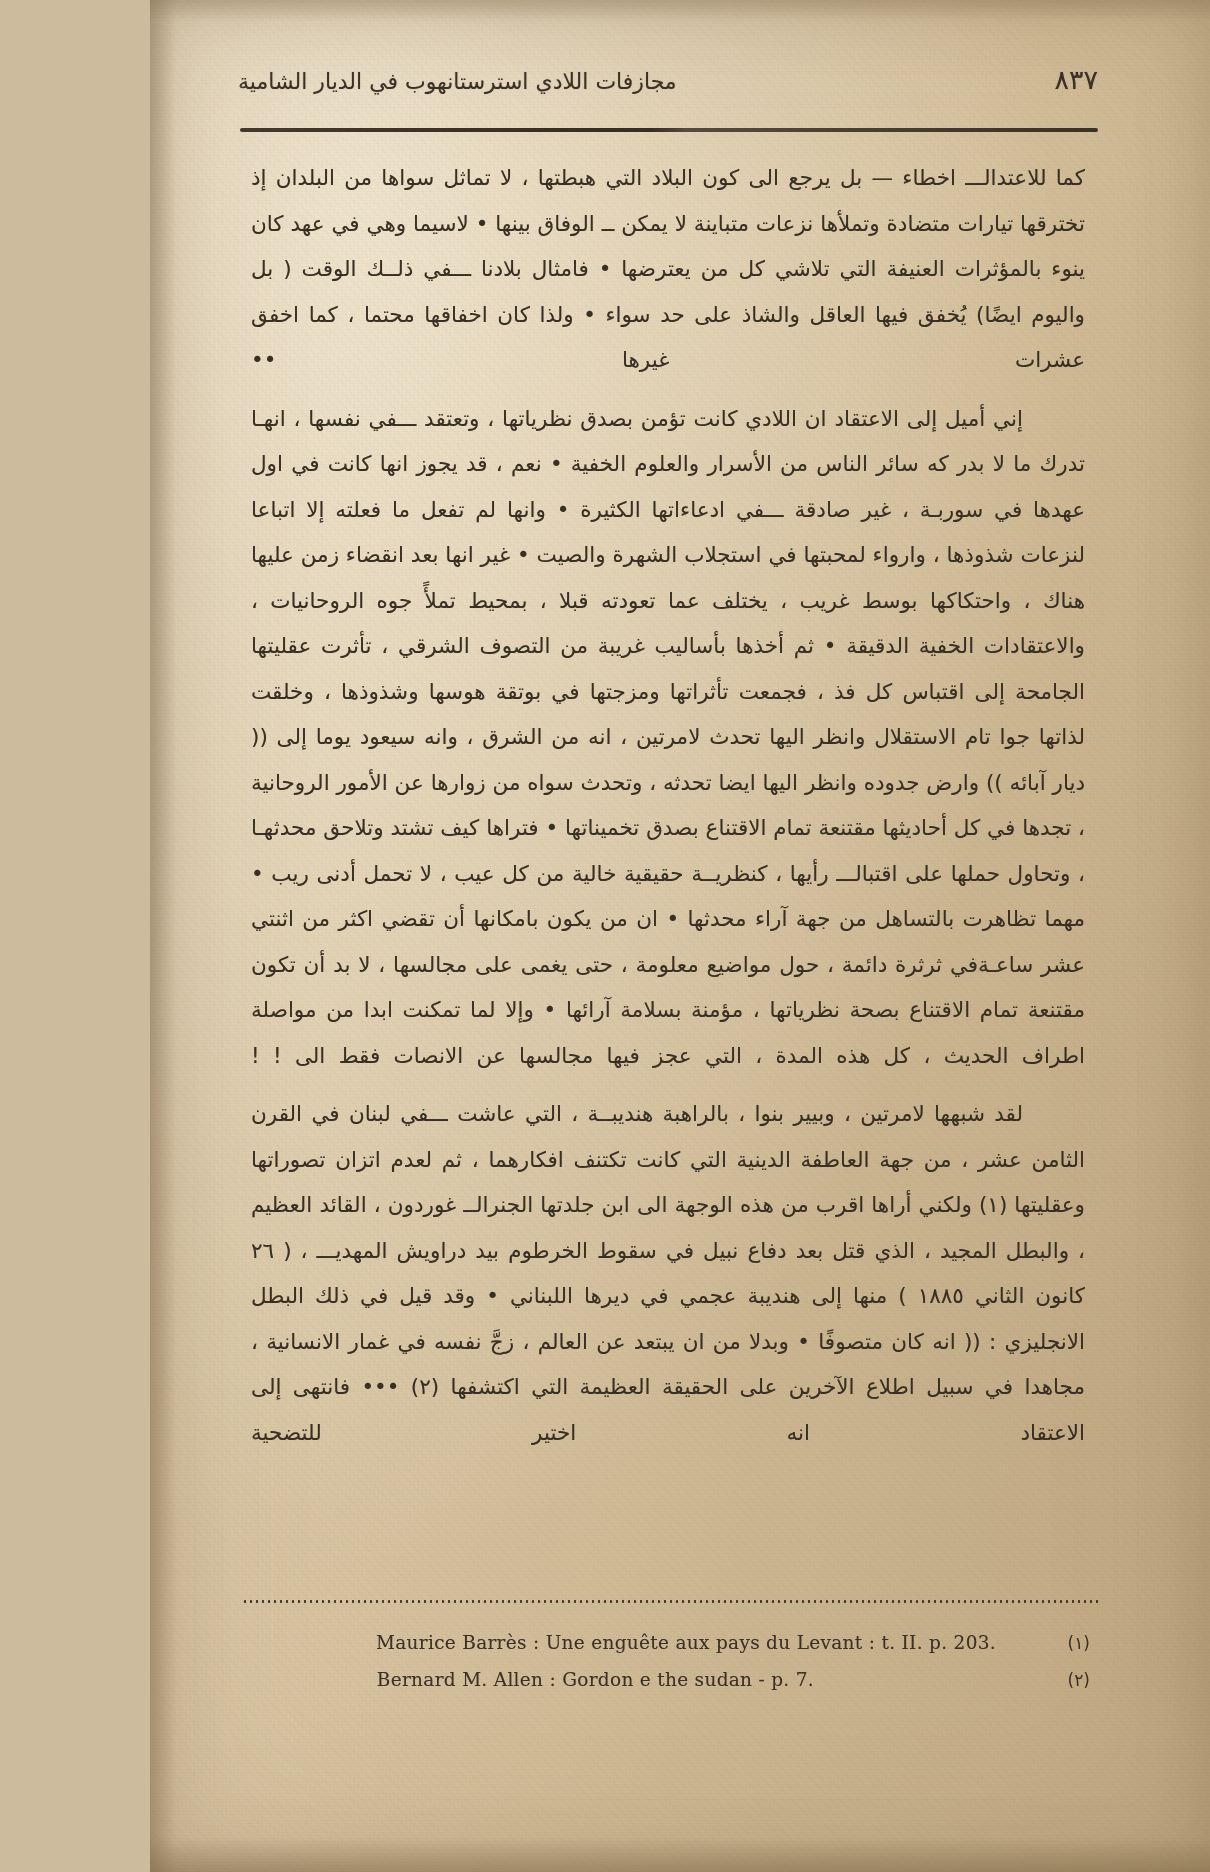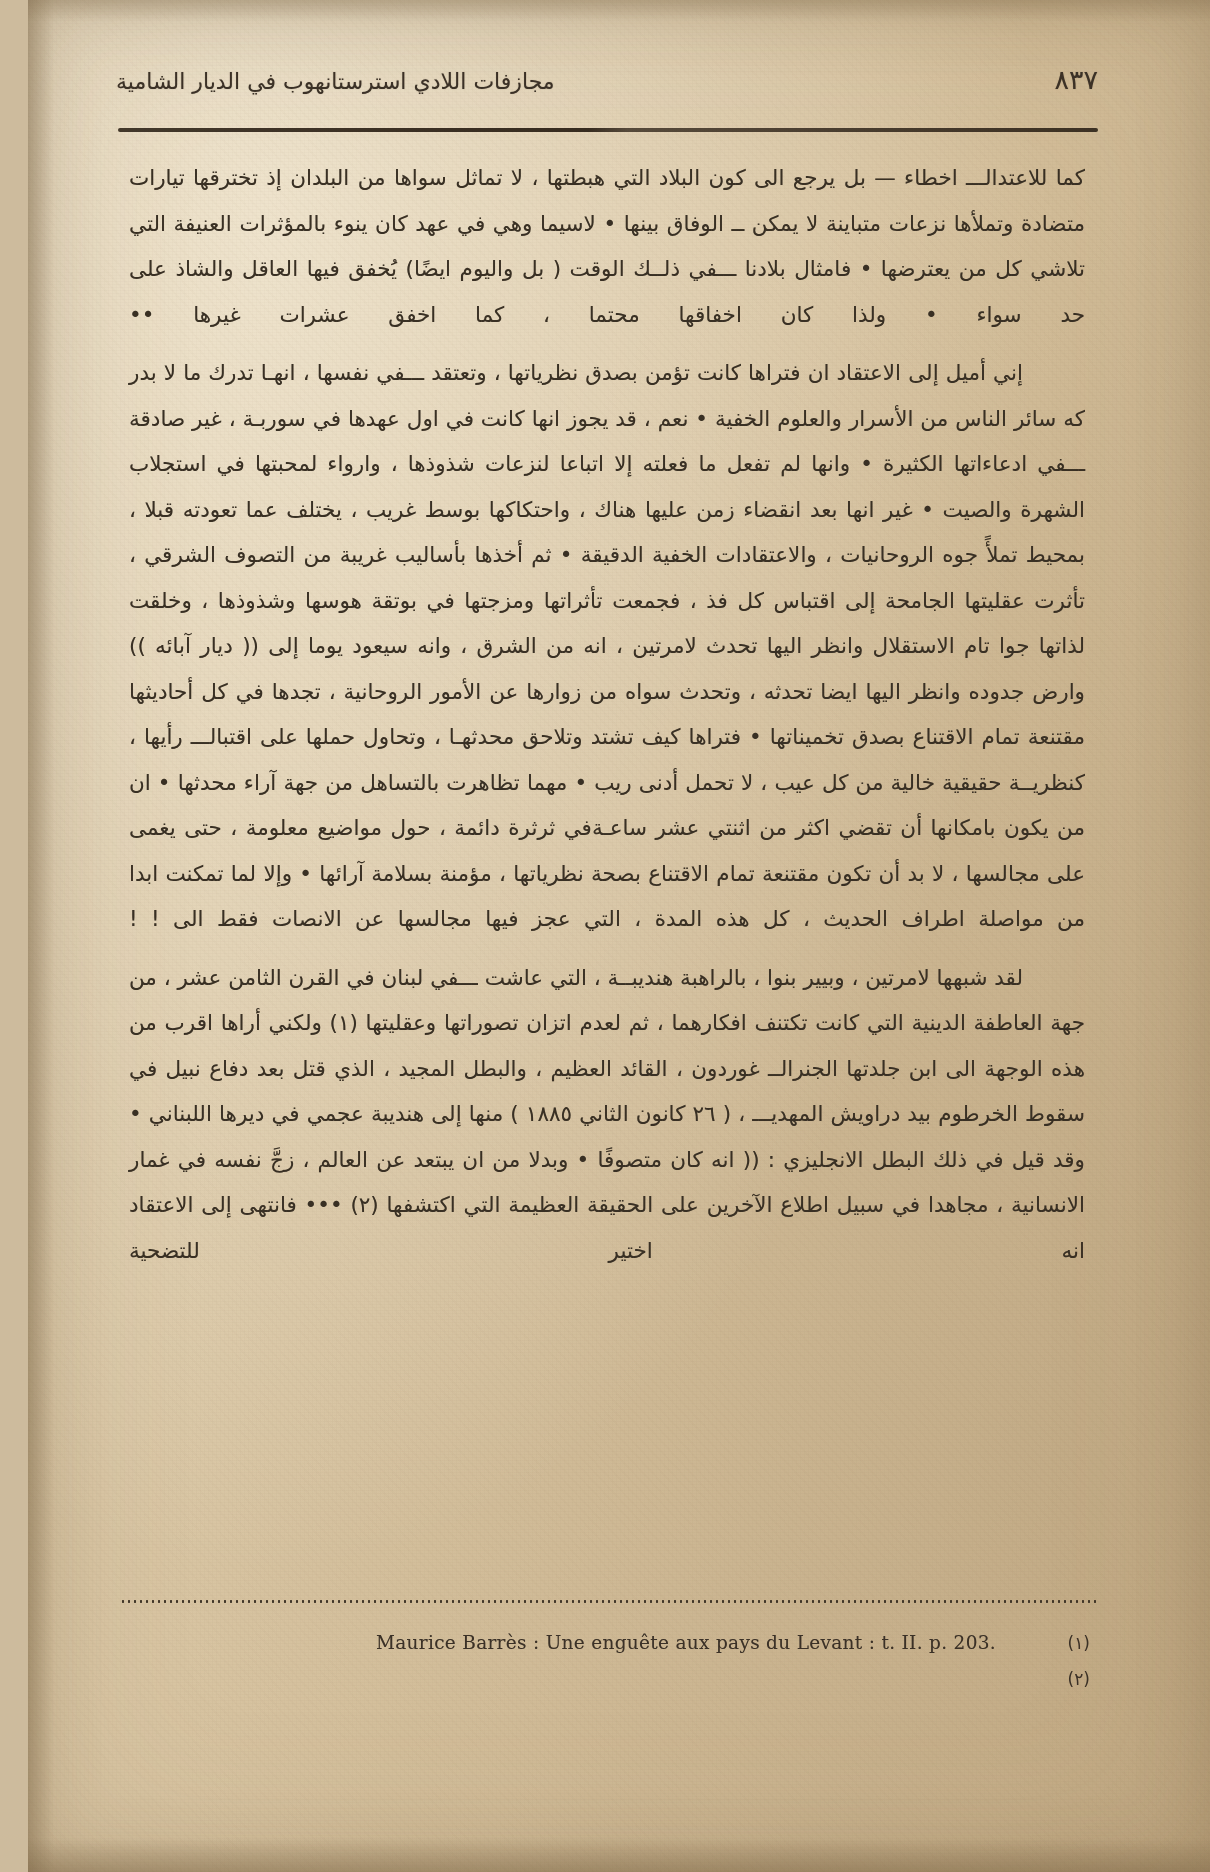--- a/index.html
+++ b/index.html
@@ -10,21 +10,21 @@
     width: 1210px;
     height: 1872px;
     overflow: hidden;
     background: #cdbb9d;
     font-family: "DejaVu Sans", sans-serif;
   }
 
   
   .page {
     position: relative;
-    width: 1182px;
+    width: 1060px;
     height: 1872px;
     background:
       radial-gradient(ellipse at 20% 12%, rgba(255,250,236,0.55) 0%, rgba(255,250,236,0) 58%),
       radial-gradient(ellipse at 85% 78%, rgba(160,134,99,0.22) 0%, rgba(160,134,99,0) 62%),
       linear-gradient(103deg, #dccaa9 0%, #d9c6a4 26%, #d5c09c 55%, #cfb994 78%, #c8b089 100%);
     box-sizing: border-box;
   }
   
   .grain {
     position: absolute;
@@ -206,21 +206,21 @@
     <div class="head-rule"></div>
 
     <div class="body">
       <p>
         <span>كما للاعتدالـــ اخطاء — بل يرجع الى كون البلاد التي هبطتها ، لا تماثل سواها من البلدان</span>
         <span>إذ تخترقها تيارات متضادة وتملأها نزعات متباينة لا يمكن ــ الوفاق بينها • لاسيما وهي في عهد</span>
         <span>كان ينوء بالمؤثرات العنيفة التي تلاشي كل من يعترضها • فامثال بلادنا ـــفي ذلــك الوقت ( بل</span>
         <span>واليوم ايضًا) يُخفق فيها العاقل والشاذ على حد سواء • ولذا كان اخفاقها محتما ، كما اخفق عشرات غيرها ••</span>
       </p>
       <p class="indented">
-        <span>إني أميل إلى الاعتقاد ان فتراها كانت تؤمن بصدق نظرياتها ، وتعتقد ـــفي نفسها ، انهـا</span>
+        <span>إني أميل إلى الاعتقاد ان اللادي كانت تؤمن بصدق نظرياتها ، وتعتقد ـــفي نفسها ، انهـا</span>
         <span>تدرك ما لا بدر كه سائر الناس من الأسرار والعلوم الخفية • نعم ، قد يجوز انها كانت في اول</span>
         <span>عهدها في سوربـة ، غير صادقة ـــفي ادعاءاتها الكثيرة • وانها لم تفعل ما فعلته إلا اتباعا لنزعات</span>
         <span>شذوذها ، وارواء لمحبتها في استجلاب الشهرة والصيت • غير انها بعد انقضاء زمن عليها هناك ،</span>
         <span>واحتكاكها بوسط غريب ، يختلف عما تعودته قبلا ، بمحيط تملأً جوه الروحانيات ، والاعتقادات</span>
         <span>الخفية الدقيقة • ثم أخذها بأساليب غريبة من التصوف الشرقي ، تأثرت عقليتها الجامحة إلى اقتباس</span>
         <span>كل فذ ، فجمعت تأثراتها ومزجتها في بوتقة هوسها وشذوذها ، وخلقت لذاتها جوا تام الاستقلال</span>
         <span>وانظر اليها تحدث لامرتين ، انه من الشرق ، وانه سيعود يوما إلى (( ديار آبائه )) وارض جدوده</span>
         <span>وانظر اليها ايضا تحدثه ، وتحدث سواه من زوارها عن الأمور الروحانية ، تجدها في كل أحاديثها</span>
         <span>مقتنعة تمام الاقتناع بصدق تخميناتها • فتراها كيف تشتد وتلاحق محدثهـا ، وتحاول حملها على</span>
         <span>اقتبالـــ رأيها ، كنظريــة حقيقية خالية من كل عيب ، لا تحمل أدنى ريب • مهما تظاهرت</span>
@@ -243,20 +243,21 @@
 
     <div class="foot-sep"></div>
 
     <div class="footnotes">
       <div class="footnote fn-1">
         <div class="marker">(١)</div>
         <div class="cite">Maurice Barrès : Une enguête aux pays du Levant : t. II. p. 203.</div>
       </div>
       <div class="footnote fn-2">
         <div class="marker">(٢)</div>
+        <div class="cite">Bernard M. Allen : Gordon e the sudan - p. 7.</div>
       </div>
     </div>
 
   </div>
 
   <div class="grain"></div>
   <div class="vignette"></div>
   <div class="edge-left"></div>
   <div class="edge-top"></div>
   <div class="edge-bottom"></div>

